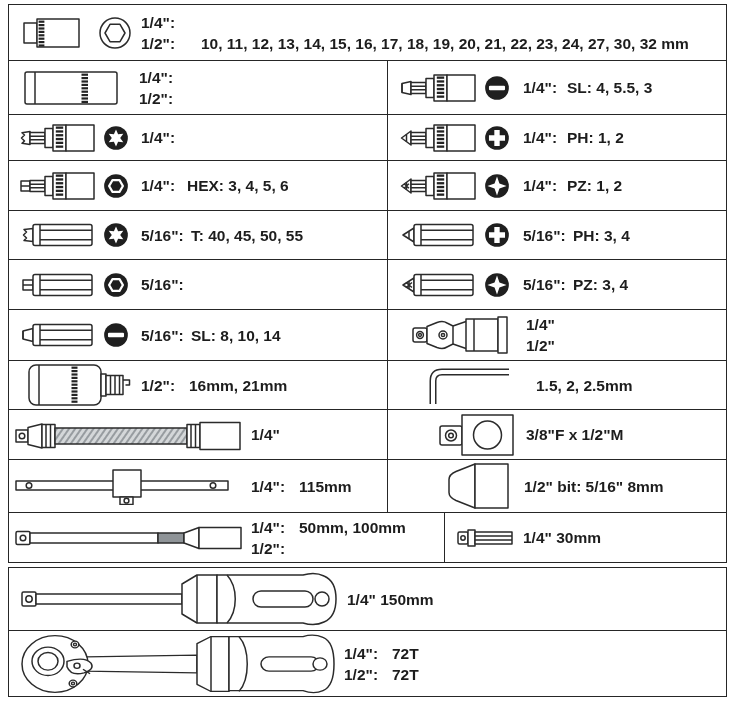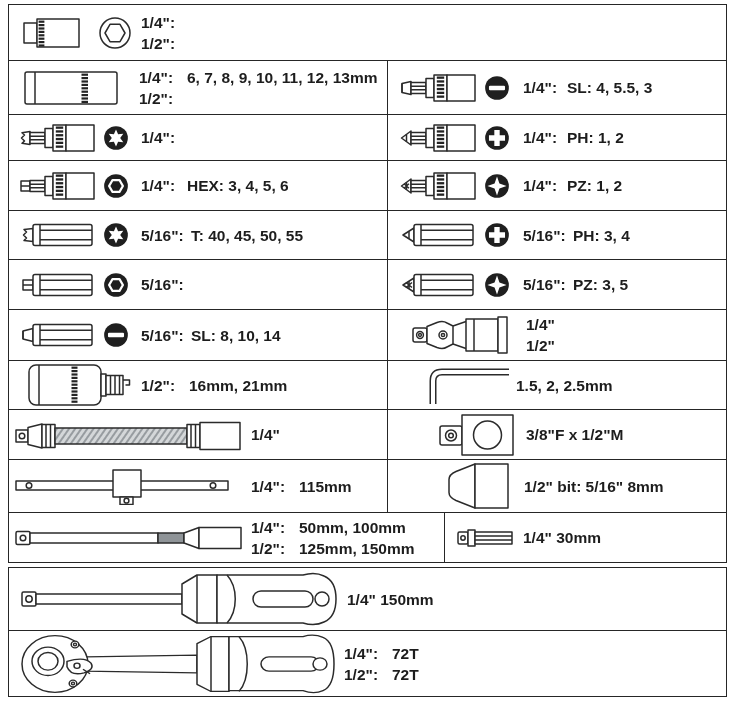--- a/index.html
+++ b/index.html
@@ -286,36 +286,36 @@
           <svg width="110" height="40">
             <use href="#art-socket1"></use>
           </svg>
         </span>
       <div class="text" style="margin-left:8px;">
         <div class="line">
             <span class="lbl-w">1/4":</span>
           </div>
         <div class="line">
             <span class="lbl-w">1/2":</span>
+            <span class="val">10, 11, 12, 13, 14, 15, 16, 17, 18, 19, 20, 21, 22, 23, 24, 27, 30, 32 mm</span>
           </div>
       </div>
     </div>
   </div>
 
   <div class="row" style="top:60px;height:55px;">
     <div class="cell cell-l" style="width:378px;padding-left:14px;">
       <span class="art">
           <svg width="96" height="40">
             <use href="#art-deep"></use>
           </svg>
         </span>
       <div class="text" style="margin-left:20px;">
         <div class="line">
             <span class="lbl">1/4":</span>
-            <span class="val">6, 7, 8, 9, 10, 11, 12, 13mm</span>
           </div>
         <div class="line">
             <span class="lbl">1/2":</span>
           </div>
       </div>
     </div>
     <div class="cell cell-r" style="padding-left:10px;">
       <span class="art">
           <svg width="78" height="36">
             <use href="#bs-sl"></use>
@@ -476,21 +476,21 @@
           </svg>
         </span>
       <span class="sym" style="margin-left:8px;">
           <svg width="26" height="26">
             <use href="#c-pz"></use>
           </svg>
         </span>
       <div class="text" style="margin-left:13px;">
         <div class="line">
             <span class="lbl-m">5/16":</span>
-            <span class="val">PZ: 3, 5</span>
+            <span class="val">PZ: 3, 4</span>
           </div>
       </div>
     </div>
   </div>
 
   <div class="row" style="top:309px;height:52px;">
     <div class="cell cell-l" style="width:378px;padding-left:8px;">
       <span class="art">
           <svg width="78" height="26">
             <use href="#b-sl"></use>
@@ -538,21 +538,21 @@
             <span class="val">16mm, 21mm</span>
           </div>
       </div>
     </div>
     <div class="cell cell-r" style="padding-left:36px;">
       <span class="art">
           <svg width="88" height="42">
             <use href="#art-hexkey"></use>
           </svg>
         </span>
-      <div class="text" style="margin-left:4px;">
+      <div class="text" style="margin-left:24px;">
         <div class="line">
             <span class="val">1.5, 2, 2.5mm</span>
           </div>
       </div>
     </div>
   </div>
 
   <div class="row" style="top:409px;height:51px;">
     <div class="cell cell-l" style="width:378px;padding-left:6px;">
       <span class="art">
@@ -615,21 +615,20 @@
             <use href="#art-extbar"></use>
           </svg>
         </span>
       <div class="text" style="margin-left:8px;">
         <div class="line">
             <span class="lbl">1/4":</span>
             <span class="val">50mm, 100mm</span>
           </div>
         <div class="line">
             <span class="lbl">1/2":</span>
-            <span class="val">125mm, 150mm</span>
           </div>
       </div>
     </div>
     <div class="cell cell-r" style="padding-left:12px;">
       <span class="art">
           <svg width="56" height="22">
             <use href="#art-small30"></use>
           </svg>
         </span>
       <div class="text" style="margin-left:10px;">

